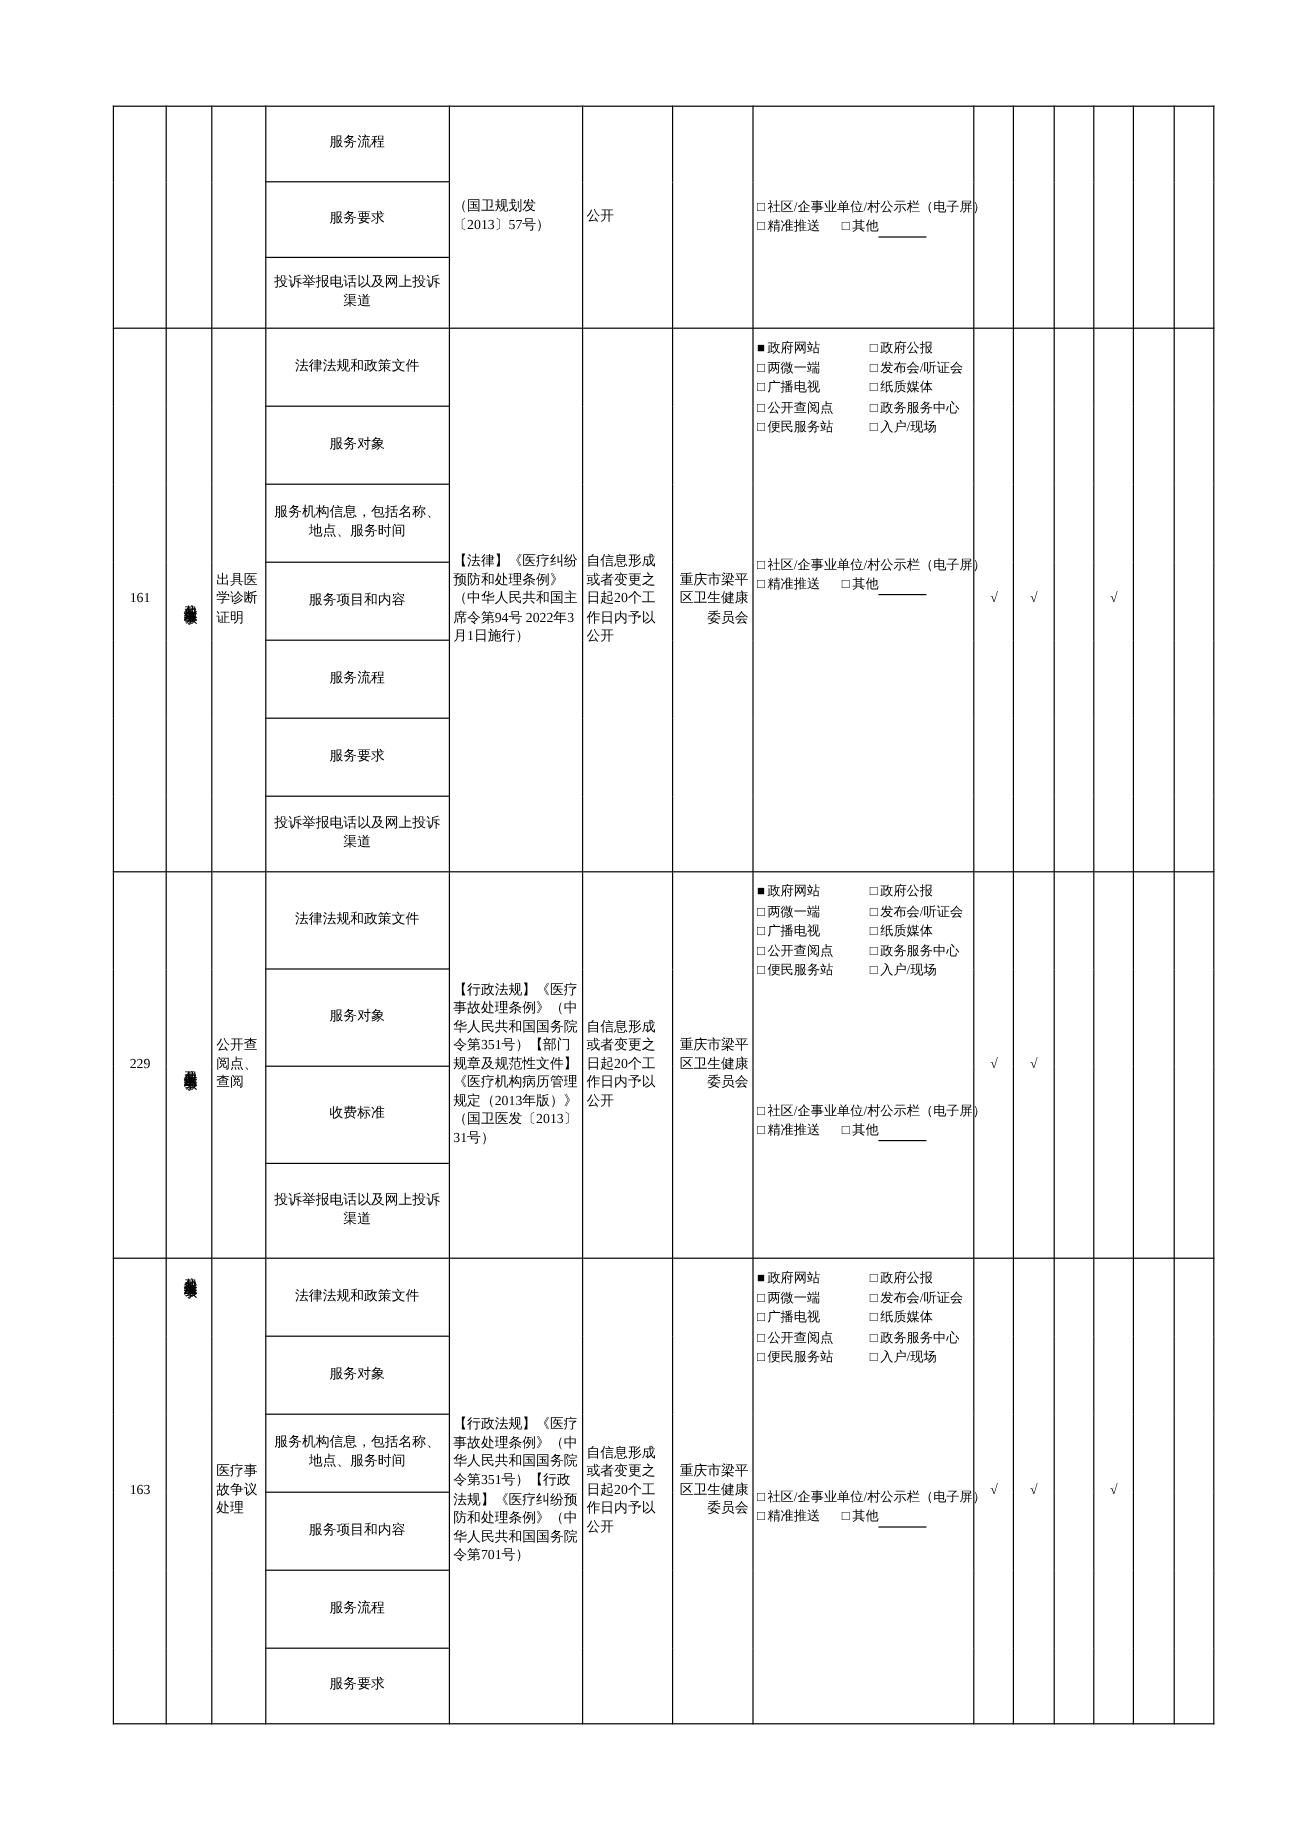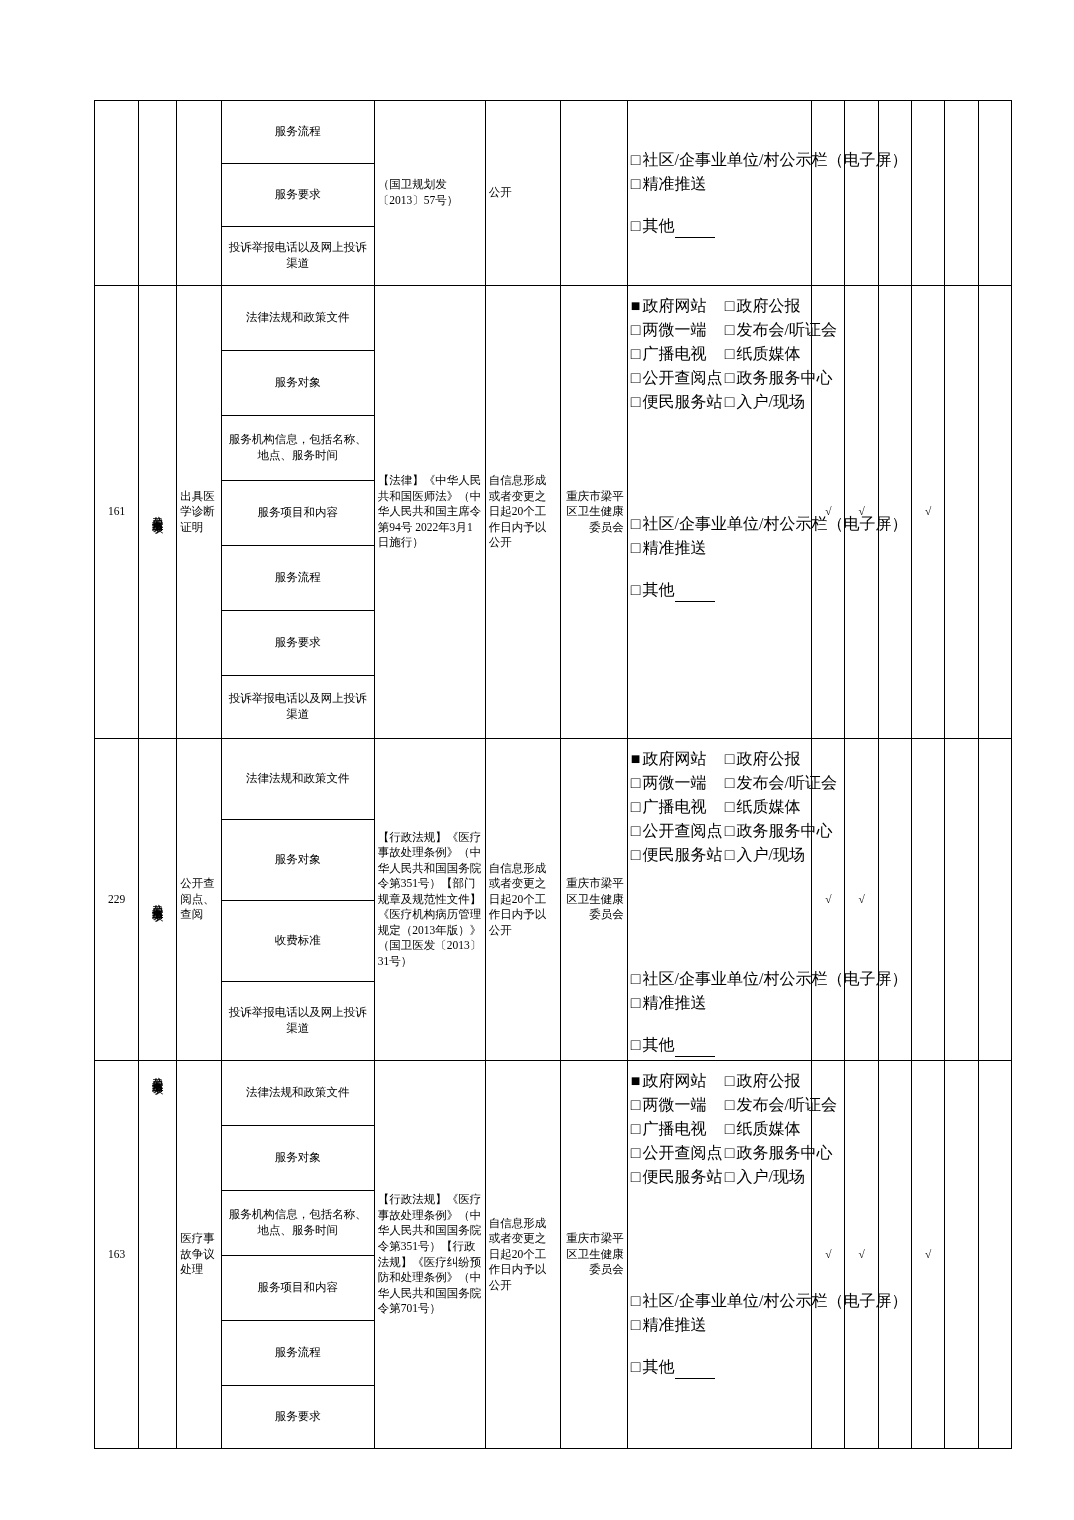--- a/index.html
+++ b/index.html
@@ -17,21 +17,21 @@
   #page {
     position: absolute;
     left: 0; top: 0;
     width: 1074px;
     height: 1520px;
     background: #fff;
   }
   table.doc {
     position: absolute;
     left: 94px;
-    top: 100px;
+    top: 88px;
     width: 918px;
     border-collapse: collapse;
     table-layout: fixed;
   }
   table.doc td {
     border: 1px solid #000;
     vertical-align: middle;
     padding: 2px 3px;
     font-size: 11.5px;
     line-height: 1.35;
@@ -59,38 +59,37 @@
 
   .ways-grid {
     display: flex;
     gap: 10px;
   }
   .ways-col-1 { width: 84px; }
   .ways-col-2 { width: 72px; }
   .opt {
     white-space: nowrap;
     line-height: 1.5;
-    font-size: 16px;
+    font-size: 11px;
   }
   .box-empty::before {
     content: "□";
     margin-right: 2px;
   }
   .box-filled::before {
     content: "■";
     margin-right: 2px;
   }
   .ways-bottom {
     margin-top: 6px;
   }
   .ways-bottom .opt { line-height: 1.5; }
   .inline-pair {
     display: flex;
     gap: 18px;
-    flex-direction: column;
   }
   .underline {
     display: inline-block;
     border-bottom: 1px solid #000;
     width: 40px;
     height: 11px;
     vertical-align: bottom;
   }
   .spacer { height: 14px; }
   .check { font-size: 13px; }
@@ -153,21 +152,21 @@
       <td class="sub-cell" style="height:54px">投诉举报电话以及网上投诉渠道</td>
     </tr>
 
     <tr>
       <td class="c-idx nowrapnum" rowspan="7">161</td>
       <td class="c-cat" rowspan="7">
         <span class="vert">公共卫生服务事项</span>
       </td>
       <td class="c-item" rowspan="7">出具医学诊断证明</td>
       <td class="sub-cell" style="height:60px">法律法规和政策文件</td>
-      <td class="c-basis basis-txt" rowspan="7">【法律】《中华人民共和国医师法》（中华人民共和国主席令第94号 2022年3月1日施行）</td>
+      <td class="c-basis basis-txt" rowspan="7">【法律】《医疗纠纷预防和处理条例》（中华人民共和国主席令第94号 2022年3月1日施行）</td>
       <td class="c-time time-txt" rowspan="7">自信息形成或者变更之日起20个工作日内予以公开</td>
       <td class="c-org org-txt" rowspan="7">重庆市梁平区卫生健康委员会</td>
       <td class="c-ways" rowspan="7" style="vertical-align:top;padding-top:8px">
         <div class="ways-grid">
           <div class="ways-col-1">
             <div class="opt box-filled">政府网站</div>
             <div class="opt box-empty">两微一端</div>
             <div class="opt box-empty">广播电视</div>
             <div class="opt box-empty">公开查阅点</div>
             <div class="opt box-empty">便民服务站</div>

